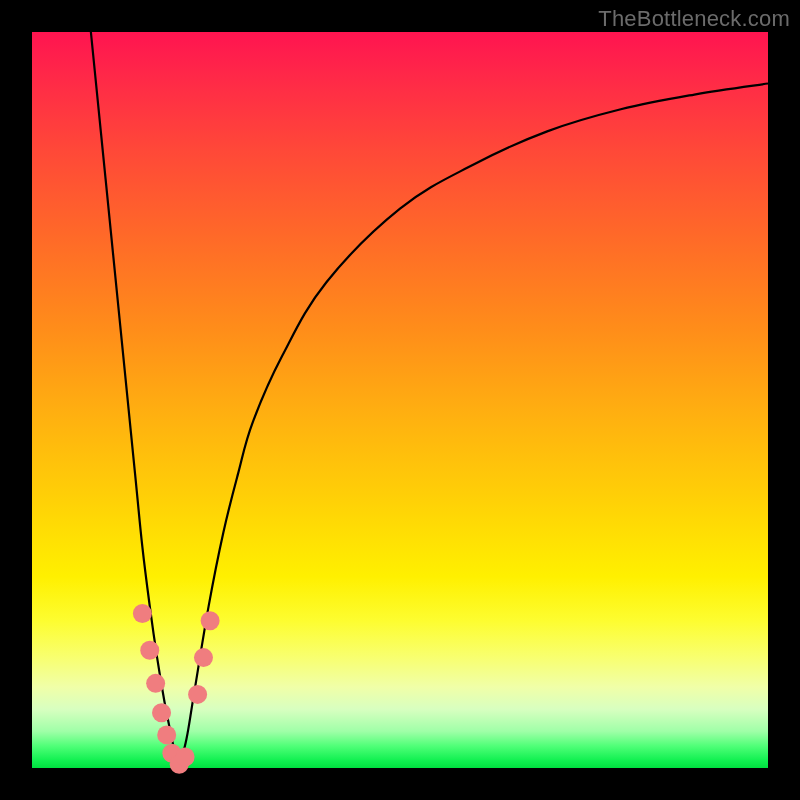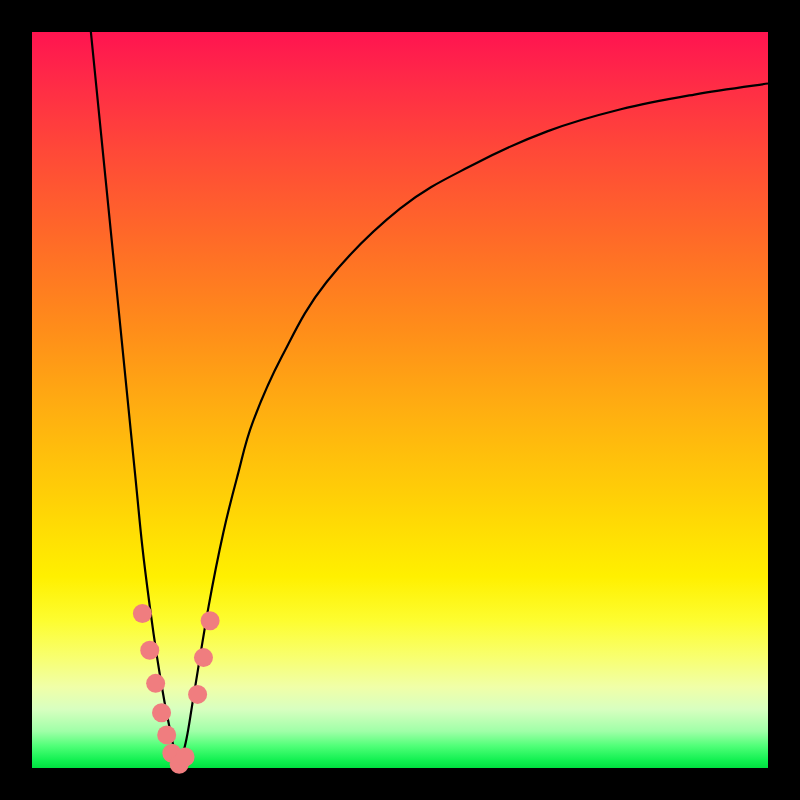--- a/index.html
+++ b/index.html
@@ -76,13 +76,14 @@
           <circle cx="134.688" cy="702.88" r="9.5" fill="#f07d7f" stroke="#e86a6d" stroke-width="0"></circle>
           <circle cx="139.84" cy="721.28" r="9.5" fill="#f07d7f" stroke="#e86a6d" stroke-width="0"></circle>
           <circle cx="147.20000000000002" cy="732.32" r="9.5" fill="#f07d7f" stroke="#e86a6d" stroke-width="0"></circle>
           <circle cx="153.08800000000002" cy="724.96" r="9.5" fill="#f07d7f" stroke="#e86a6d" stroke-width="0"></circle>
           <circle cx="165.6" cy="662.4" r="9.5" fill="#f07d7f" stroke="#e86a6d" stroke-width="0"></circle>
           <circle cx="171.488" cy="625.6" r="9.5" fill="#f07d7f" stroke="#e86a6d" stroke-width="0"></circle>
           <circle cx="178.112" cy="588.8" r="9.5" fill="#f07d7f" stroke="#e86a6d" stroke-width="0"></circle>
         </g>
     </svg>
   </div>
+  <div class="watermark">TheBottleneck.com</div>
 </div>
 
 </body></html>

